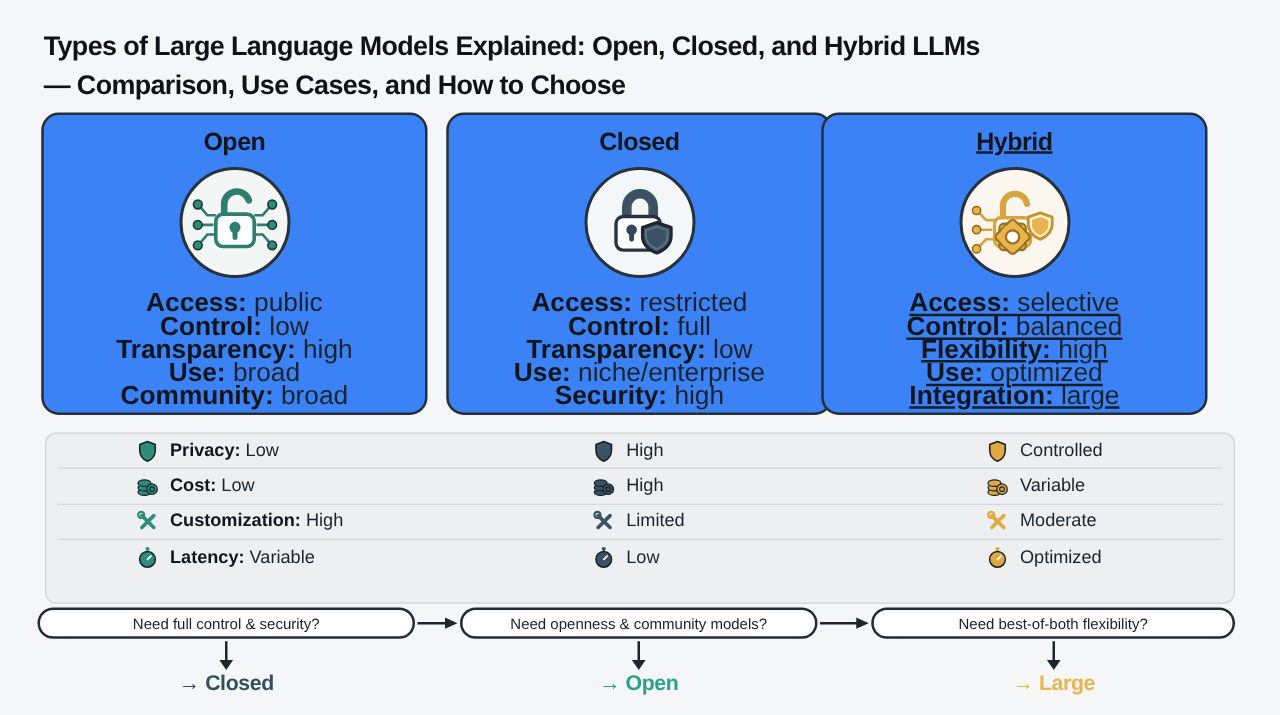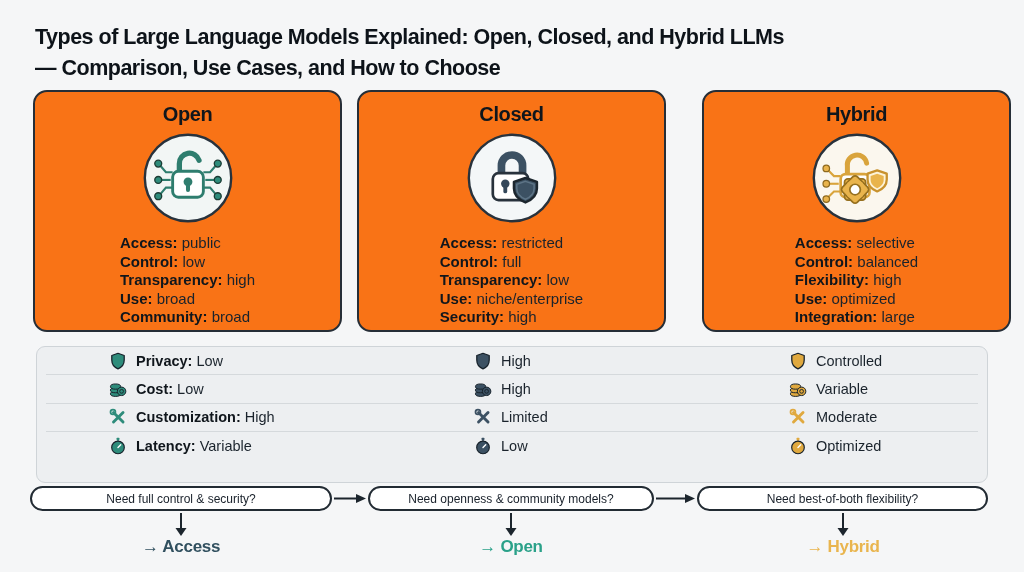--- a/index.html
+++ b/index.html
@@ -16,32 +16,32 @@
   
   .title{
     position:absolute;left:35px;top:22px;
     font-size:21.5px;font-weight:700;letter-spacing:-0.5px;
     line-height:1.42;color:#0d1319;
   }
 
   
   .card{
     position:absolute;top:90px;height:242px;width:309px;
-    background:#f97316;border:2px solid #262e37;border-radius:14px;
+    background:#3b82f6;border:2px solid #262e37;border-radius:14px;
     box-sizing:border-box;
   }
-  .card.c1{left:33px;} .card.c2{left:357px;} .card.c3{left:702px;}
+  .card.c1{left:33px;} .card.c2{left:357px;} .card.c3{left:657px;text-decoration:underline;}
   .card h2{
     margin:11px 0 4px 0;text-align:center;
     font-size:20px;font-weight:700;letter-spacing:-0.4px;color:#10161c;
   }
   .card .badge{display:flex;justify-content:center;}
   .attrs{
     list-style:none;margin:8px auto 0 auto;padding:0;
-    width:fit-content;font-size:15px;line-height:18.6px;color:#1a232c;
+    width:fit-content;font-size:21px;line-height:18.6px;color:#1a232c;text-align:center;
   }
   .attrs b{font-weight:700;color:#10161c;}
 
   
   .panel{
     position:absolute;left:36px;top:346px;width:952px;height:137px;
     background:#edeff1;border:1px solid #cfd4d8;border-radius:9px;
     box-sizing:border-box;
   }
   .prow{position:relative;height:27.4px;margin:0 9px;}
@@ -340,18 +340,18 @@
     <div class="pill q1">
       <span>Need full control &amp; security?</span>
     </div>
     <div class="pill q2">
       <span>Need openness &amp; community models?</span>
     </div>
     <div class="pill q3">
       <span>Need best-of-both flexibility?</span>
     </div>
 
-    <div class="answer a1" style="color: rgb(49, 80, 95);">→ Access</div>
+    <div class="answer a1" style="color: rgb(49, 80, 95);">→ Closed</div>
     <div class="answer a2" style="color: rgb(42, 161, 137);">→ Open</div>
-    <div class="answer a3" style="color: rgb(233, 181, 78);">→ Hybrid</div>
+    <div class="answer a3" style="color: rgb(233, 181, 78);">→ Large</div>
   </div>
 
 </div>
 
 </body></html>

